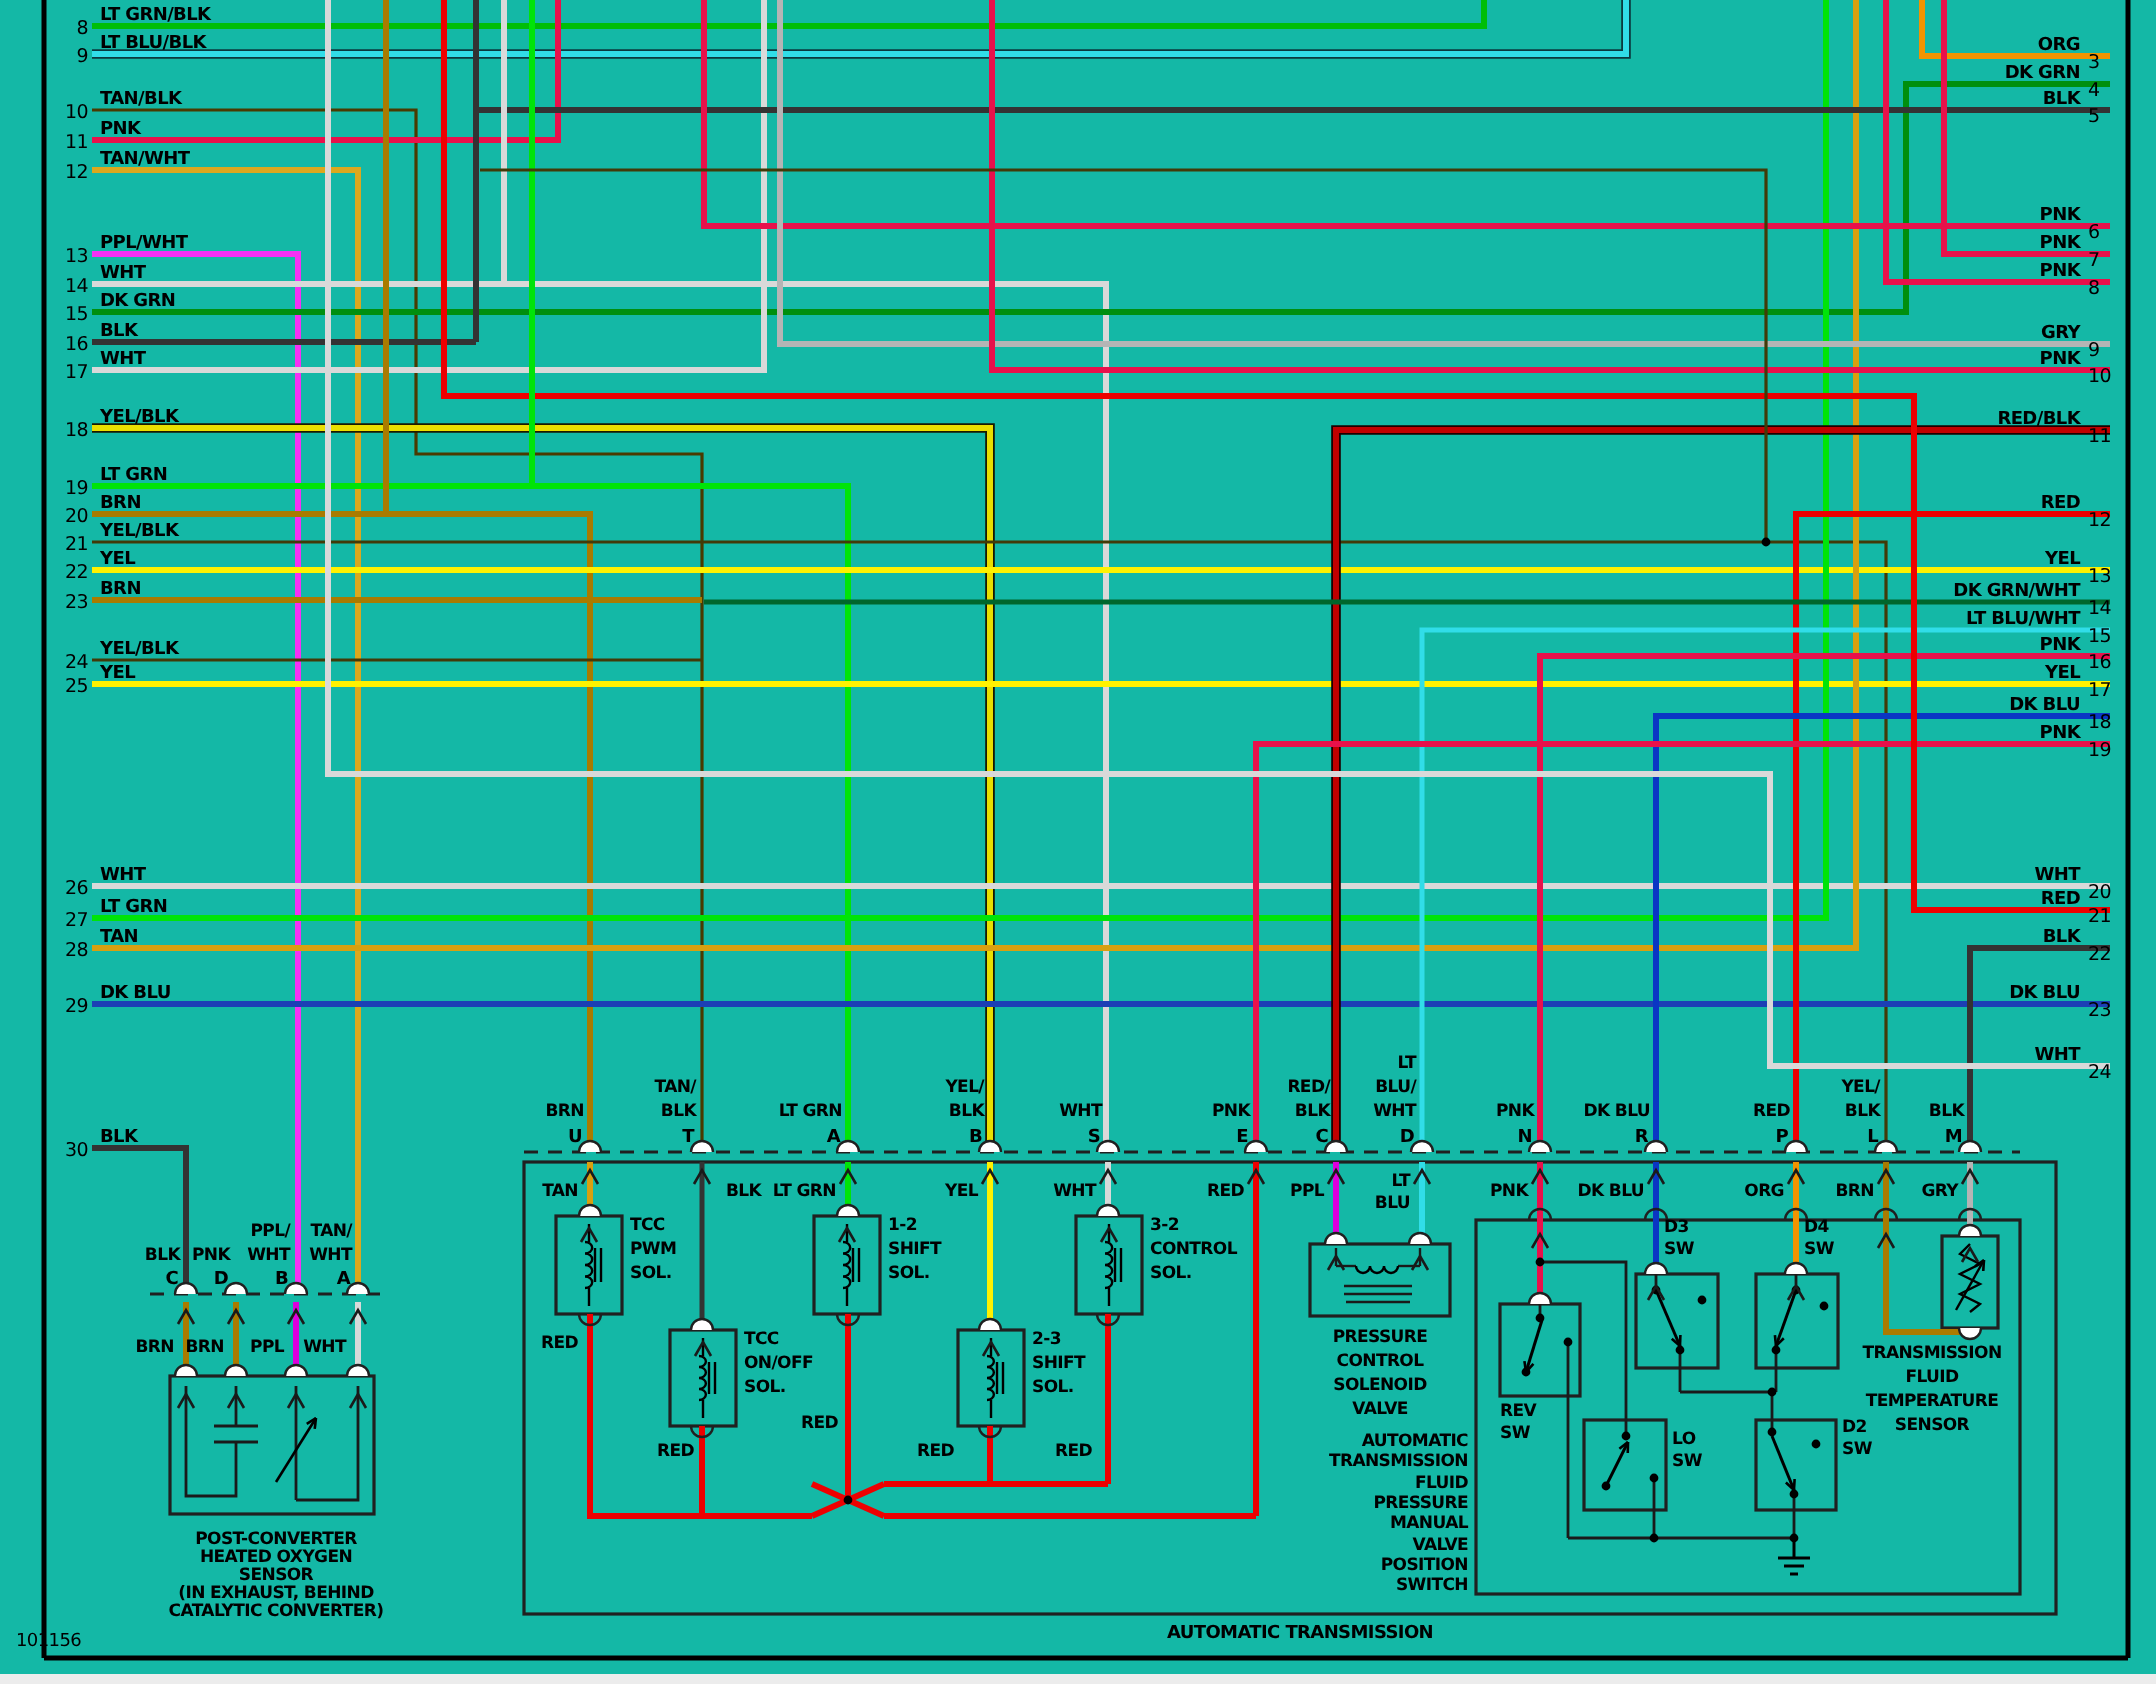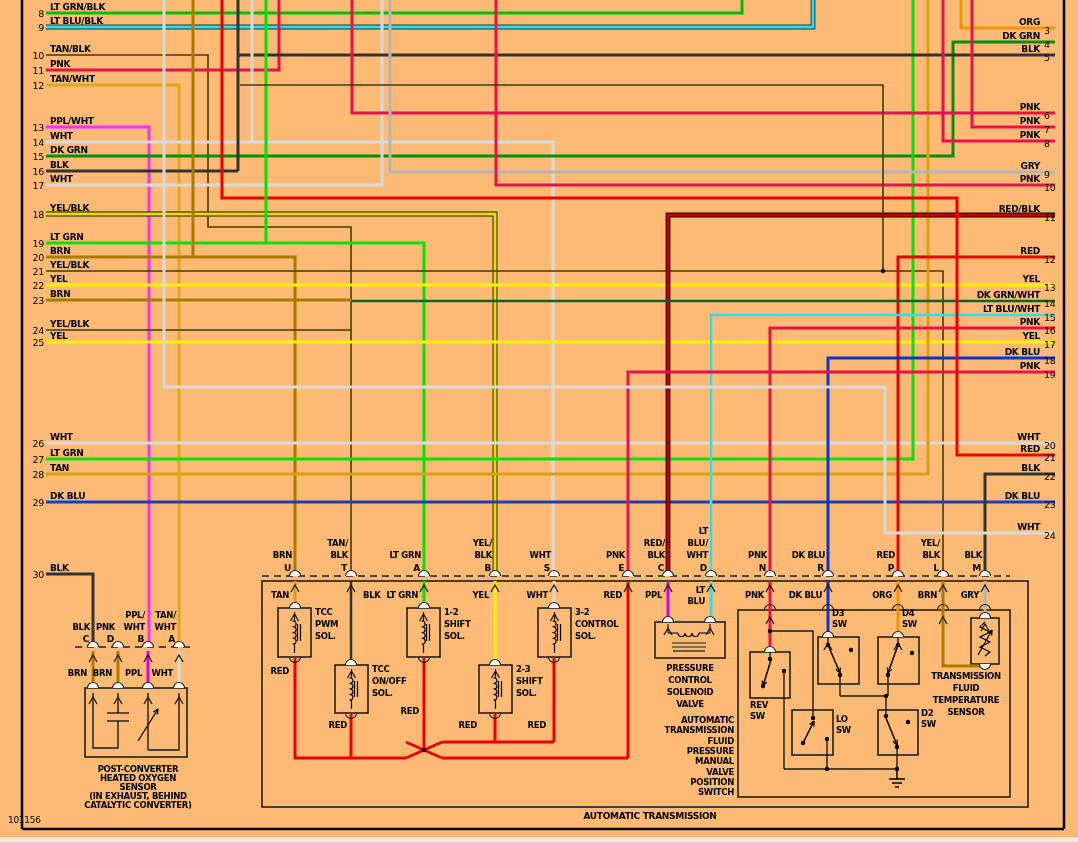--- a/index.html
+++ b/index.html
@@ -1,16 +1,16 @@
 <!DOCTYPE html>
 <html><head>
 <meta charset="utf-8">
 <style>
   html,body{margin:0;padding:0;background:#fff;}
-  #stage{position:relative;width:1078px;height:842px;background:#fdba74;overflow:hidden;
+  #stage{position:relative;width:1078px;height:842px;background:#14b8a6;overflow:hidden;
          font-family:"DejaVu Sans","Liberation Sans",sans-serif;}
   svg text{font-family:"DejaVu Sans","Liberation Sans",sans-serif;fill:#000;}
 </style>
 </head>
 <body>
 
 <div id="stage">
   <svg id="svg" viewBox="0 0 1078 842" width="1078" height="842">
       <line x1="22" y1="0" x2="22" y2="829" stroke="#000" stroke-width="2.5"></line>
       <line x1="1064" y1="0" x2="1064" y2="829" stroke="#000" stroke-width="2.5"></line>

